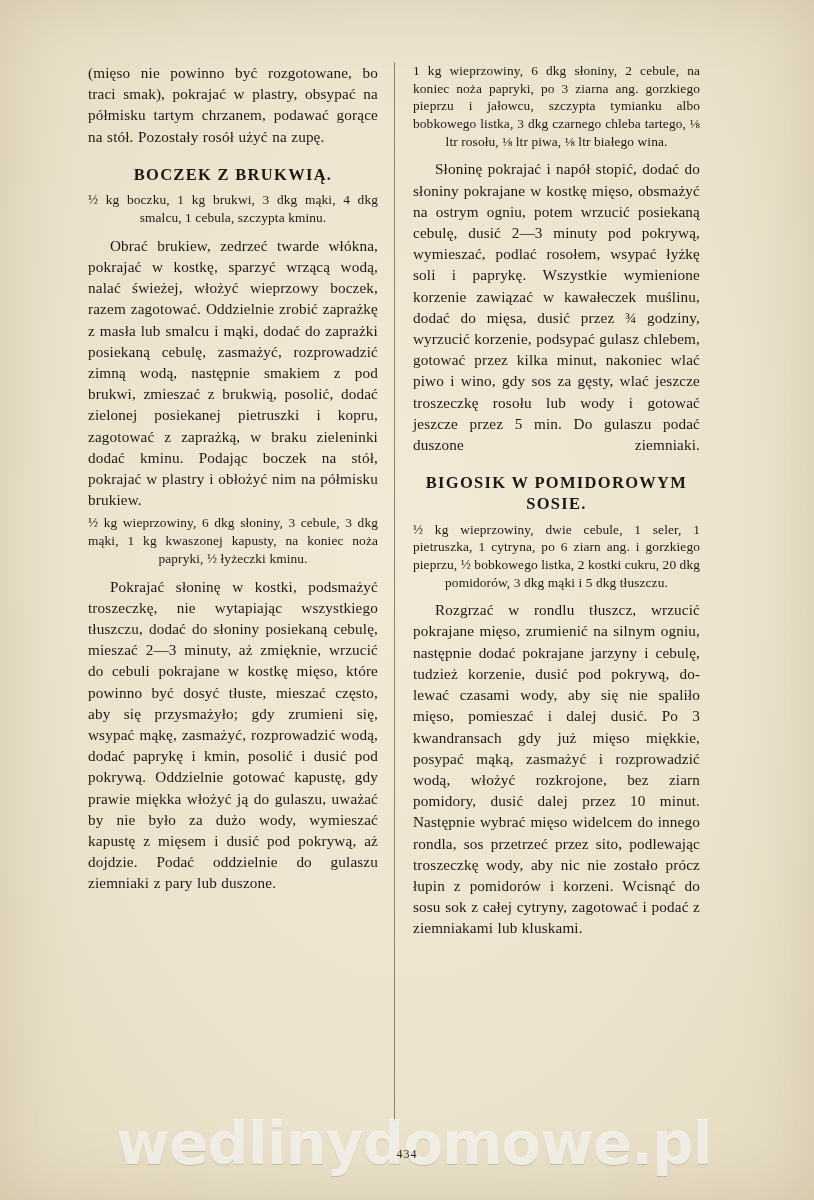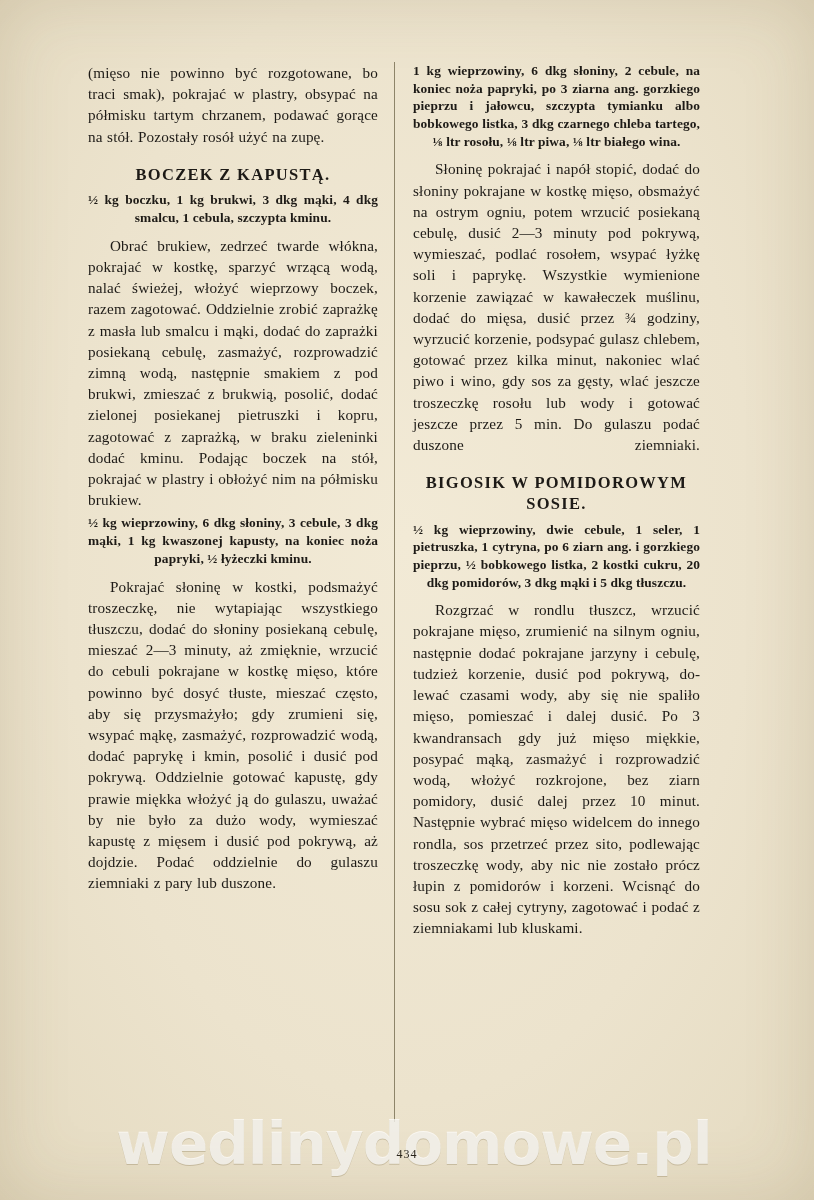--- a/index.html
+++ b/index.html
@@ -65,21 +65,20 @@
   p.ingredients {
     font-size: 13.4px;
     line-height: 1.32;
     text-align: center;
     margin: 0 0 8px 0;
     letter-spacing: 0.1px;
   }
   p.ingredients.just {
     text-align: justify;
     text-align-last: center;
-    font-weight: bold;
   }
   p.body {
     font-size: 15.2px;
     line-height: 1.395;
     text-align: justify;
     text-align-last: justify;
     margin: 0 0 4px 0;
     text-indent: 22px;
     letter-spacing: 0.15px;
     word-spacing: 0.5px;
@@ -124,21 +123,21 @@
 </head>
 <body>
 
 <div class="page">
   <div class="content">
     <div class="columns">
 
       <div class="col left">
         <p class="body nofirst lastline-left">(mięso nie powinno być rozgoto­wane, bo traci smak), pokrajać w plastry, obsypać na półmisku tar­tym chrzanem, podawać gorące na stół. Pozostały rosół użyć na zupę.</p>
 
-        <h2 class="heading">BOCZEK Z KAPUSTĄ.</h2>
+        <h2 class="heading">BOCZEK Z BRUKWIĄ.</h2>
         <p class="ingredients just">½ kg boczku, 1 kg brukwi, 3 dkg mąki, 4 dkg smalcu, 1 cebula, szczypta kminu.</p>
         <p class="body">Obrać brukiew, zedrzeć twarde włókna, pokrajać w kostkę, sparzyć wrzącą wodą, nalać świeżej, włożyć wieprzowy boczek, razem zagoto­wać. Oddzielnie zrobić zaprażkę z masła lub smalcu i mąki, dodać do zaprażki posiekaną cebulę, zasma­żyć, rozprowadzić zimną wodą, na­stępnie smakiem z pod brukwi, zmieszać z brukwią, posolić, dodać zielonej posiekanej pietruszki i ko­pru, zagotować z zaprażką, w braku zieleninki dodać kminu. Podając boczek na stół, pokrajać w plastry i obłożyć nim na półmisku brukiew.</p>
 
         <p class="ingredients just">½ kg wieprzowiny, 6 dkg słoniny, 3 cebule, 3 dkg mąki, 1 kg kwaszonej kapusty, na koniec noża papryki, ½ łyżeczki kminu.</p>
         <p class="body lastline-left">Pokrajać słoninę w kostki, pod­smażyć troszeczkę, nie wytapiając wszystkiego tłuszczu, dodać do sło­niny posiekaną cebulę, mieszać 2—3 minuty, aż zmięknie, wrzucić do cebuli pokrajane w kostkę mięso, które powinno być dosyć tłuste, mieszać często, aby się przysma­żyło; gdy zrumieni się, wsypać mą­kę, zasmażyć, rozprowadzić wodą, dodać paprykę i kmin, posolić i du­sić pod pokrywą. Oddzielnie goto­wać kapustę, gdy prawie miękka włożyć ją do gulaszu, uważać by nie było za dużo wody, wymieszać kapustę z mięsem i dusić pod po­krywą, aż dojdzie. Podać oddziel­nie do gulaszu ziemniaki z pary lub duszone.</p>
       </div>
 
       <div class="col right">
         <p class="ingredients just">1 kg wieprzowiny, 6 dkg słoniny, 2 cebule, na koniec noża papryki, po 3 ziarna ang. gorzkiego pieprzu i jałowcu, szczypta ty­mianku albo bobkowego listka, 3 dkg czar­nego chleba tartego, ⅛ ltr rosołu, ⅛ ltr piwa, ⅛ ltr białego wina.</p>
         <p class="body">Słoninę pokrajać i napół stopić, do­dać do słoniny pokrajane w kostkę mięso, obsmażyć na ostrym ogniu, po­tem wrzucić posiekaną cebulę, dusić 2—3 minuty pod pokrywą, wymie­szać, podlać rosołem, wsypać łyżkę soli i paprykę. Wszystkie wymie­nione korzenie zawiązać w kawa­łeczek muślinu, dodać do mięsa, du­sić przez ¾ godziny, wyrzucić ko­rzenie, podsypać gulasz chlebem, go­tować przez kilka minut, nakoniec wlać piwo i wino, gdy sos za gęsty, wlać jeszcze troszeczkę rosołu lub wody i gotować jeszcze przez 5 min. Do gulaszu podać duszone ziemniaki.</p>

